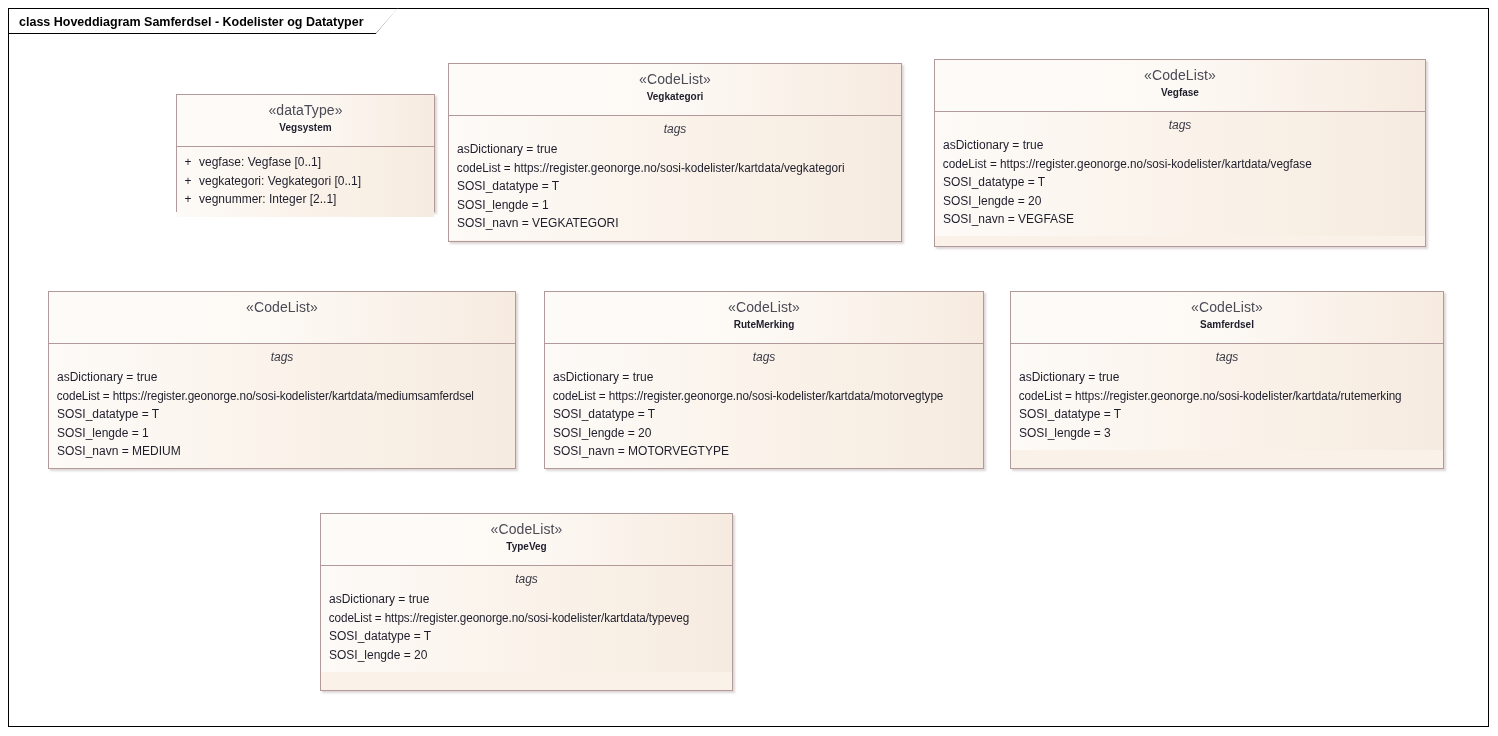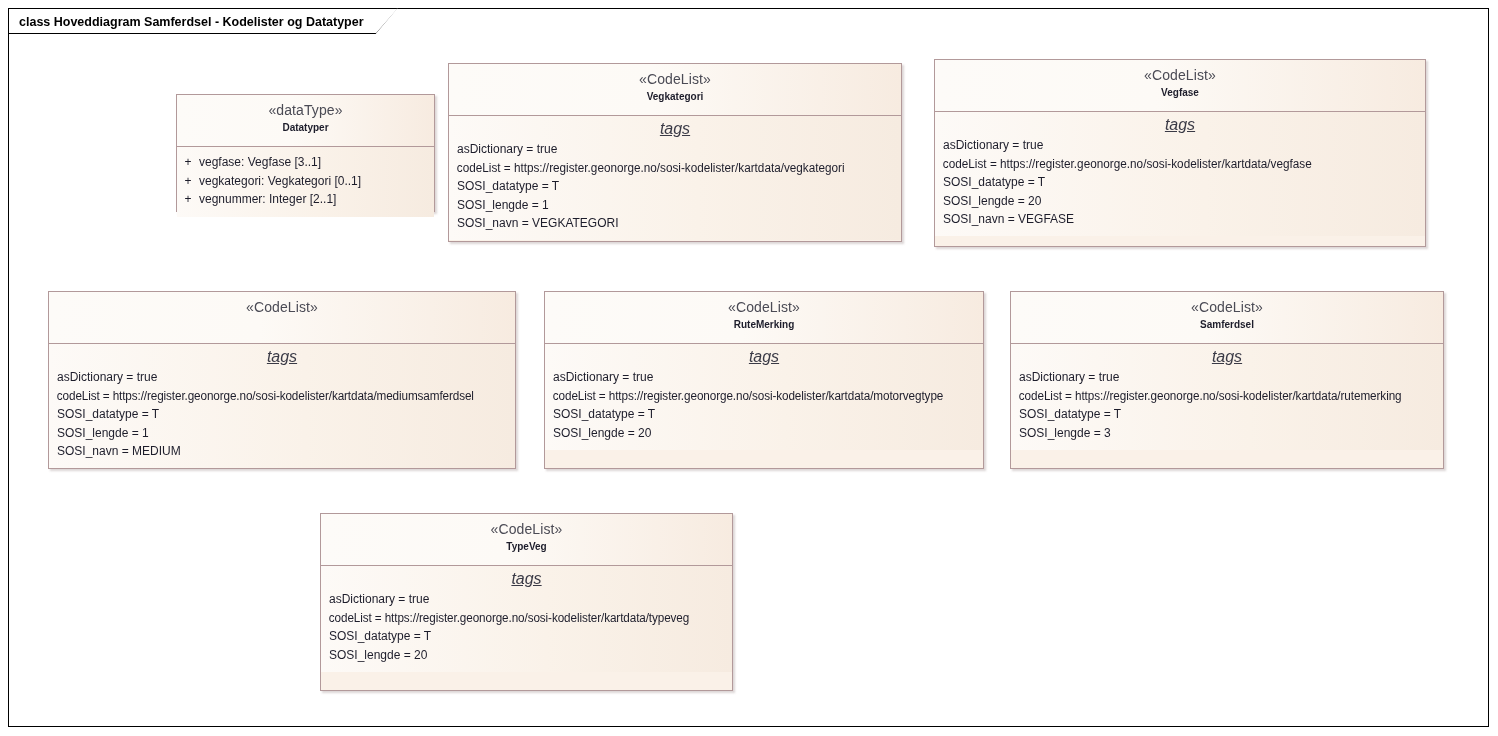--- a/index.html
+++ b/index.html
@@ -107,26 +107,25 @@
   .uml-compartment {
     box-sizing: border-box;
     background: linear-gradient(to right, #fdfaf7 0%, #faf2e9 55%, #f6ebe0 100%);
     padding: 4px 0 8px 0;
     position: relative;
     overflow: hidden;
   }
   .compartment-title {
     display: block;
     text-align: center;
-    font-size: 16px;
+    font-size: 12px;
     font-style: italic;
     color: #3a3a46;
     line-height: 18px;
     margin-bottom: 2px;
-    text-decoration: underline;
   }
 
   .tag-line {
     display: block;
     font-size: 12px;
     color: #1d1d2b;
     line-height: 18.2px;
     padding-left: 8px;
     white-space: nowrap;
   }
@@ -165,26 +164,26 @@
     <span class="tab-label">class Hoveddiagram Samferdsel - Kodelister og Datatyper</span>
     <span class="tab-underline"></span>
     <svg class="tab-diagonal" viewBox="0 0 24 26" preserveAspectRatio="none">
       <line x1="24" y1="0" x2="2" y2="26" stroke="#000000" stroke-width="1.2"></line>
     </svg>
   </div>
 
   <div class="uml-box" style="left:135px; top:94px; width:259px; height:118px;margin-left:41px;">
     <div class="uml-header" style="height:52px;">
       <span class="uml-stereotype">«dataType»</span>
-      <span class="uml-name">Datatyper</span>
+      <span class="uml-name">Vegsystem</span>
     </div>
     <div class="attr-compartment">
       <div class="attr-row">
         <span class="attr-vis">+</span>
-        <span class="attr-text">vegfase: Vegfase [3..1]</span>
+        <span class="attr-text">vegfase: Vegfase [0..1]</span>
       </div>
       <div class="attr-row">
         <span class="attr-vis">+</span>
         <span class="attr-text">vegkategori: Vegkategori [0..1]</span>
       </div>
       <div class="attr-row">
         <span class="attr-vis">+</span>
         <span class="attr-text">vegnummer: Integer [2..1]</span>
       </div>
     </div>
@@ -238,20 +237,21 @@
     <div class="uml-header" style="height:52px;">
       <span class="uml-stereotype">«CodeList»</span>
       <span class="uml-name">RuteMerking</span>
     </div>
     <div class="uml-compartment">
       <span class="compartment-title">tags</span>
       <span class="tag-line">asDictionary = true</span>
       <span class="tag-line" style="letter-spacing: -0.1px; display: inline-block; transform-origin: left center; transform: scaleX(0.9772);">codeList = https://register.geonorge.no/sosi-kodelister/kartdata/motorvegtype</span>
       <span class="tag-line">SOSI_datatype = T</span>
       <span class="tag-line">SOSI_lengde = 20</span>
+      <span class="tag-line">SOSI_navn = MOTORVEGTYPE</span>
     </div>
   </div>
 
   <div class="uml-box" style="left:1010px; top:291px; width:434px; height:178px;">
     <div class="uml-header" style="height:52px;">
       <span class="uml-stereotype">«CodeList»</span>
       <span class="uml-name">Samferdsel</span>
     </div>
     <div class="uml-compartment">
       <span class="compartment-title">tags</span>

